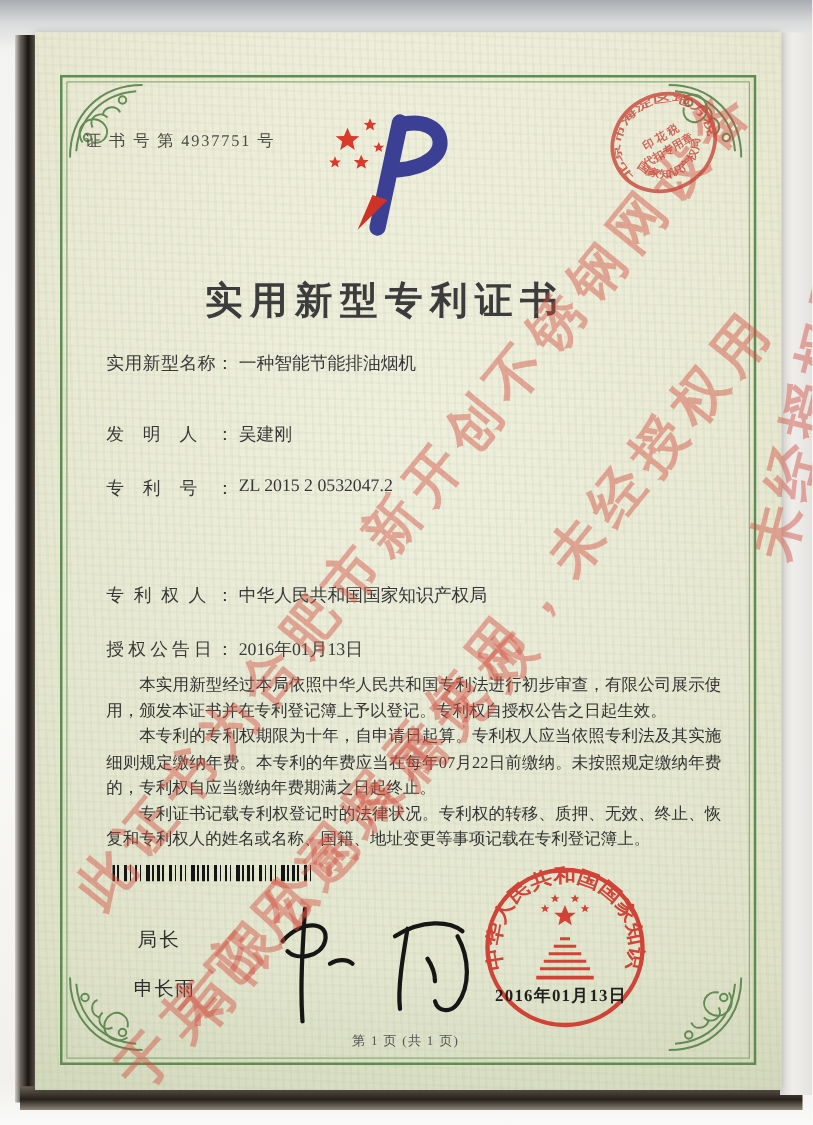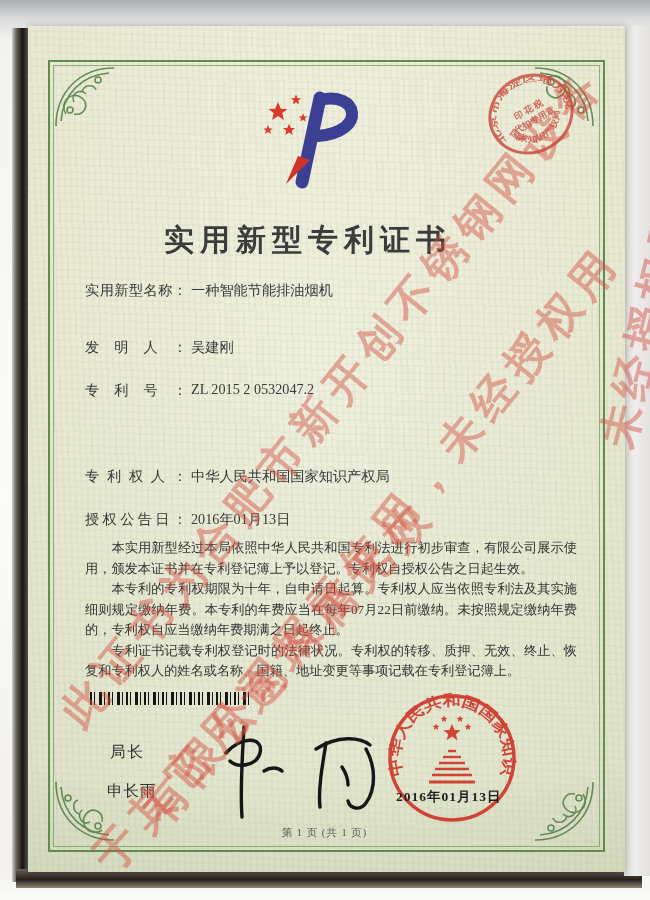--- a/index.html
+++ b/index.html
@@ -126,20 +126,21 @@
         <path d="M4,62 C4,28 28,4 62,4"></path>
           <path d="M9,57 C11,30 30,11 57,9"></path>
         <path d="M14,50 c-8,-12 6,-24 16,-16 c8,7 2,18 -8,16"></path>
         <path d="M22,38 c-4,-8 6,-14 12,-8"></path>
           <path d="M30,28 c2,-8 12,-8 14,-2"></path>
         <circle cx="46" cy="16" r="3"></circle>
           <circle cx="18" cy="46" r="3"></circle>
       </g>
     </svg>
 
+    <div class="cert-no">证 书 号 第 4937751 号</div>
 
     <svg class="logo" viewBox="0 0 118 102">
       <defs>
           <path id="lstar" d="M0,-9 L2.6,-2.9 L8.6,-2.8 L3.9,1 L5.3,7.2 L0,3.6 L-5.3,7.2 L-3.9,1 L-8.6,-2.8 L-2.6,-2.9 Z"></path>
         </defs>
       <g>
         <use href="#lstar" transform="translate(22,24) scale(1.1)" fill="#d93a2b"></use>
         <use href="#lstar" transform="translate(40,12) scale(0.6)" fill="#d93a2b"></use>
         <use href="#lstar" transform="translate(12,42) scale(0.55)" fill="#d93a2b"></use>
         <use href="#lstar" transform="translate(33,42) scale(0.7)" fill="#d93a2b"></use>

